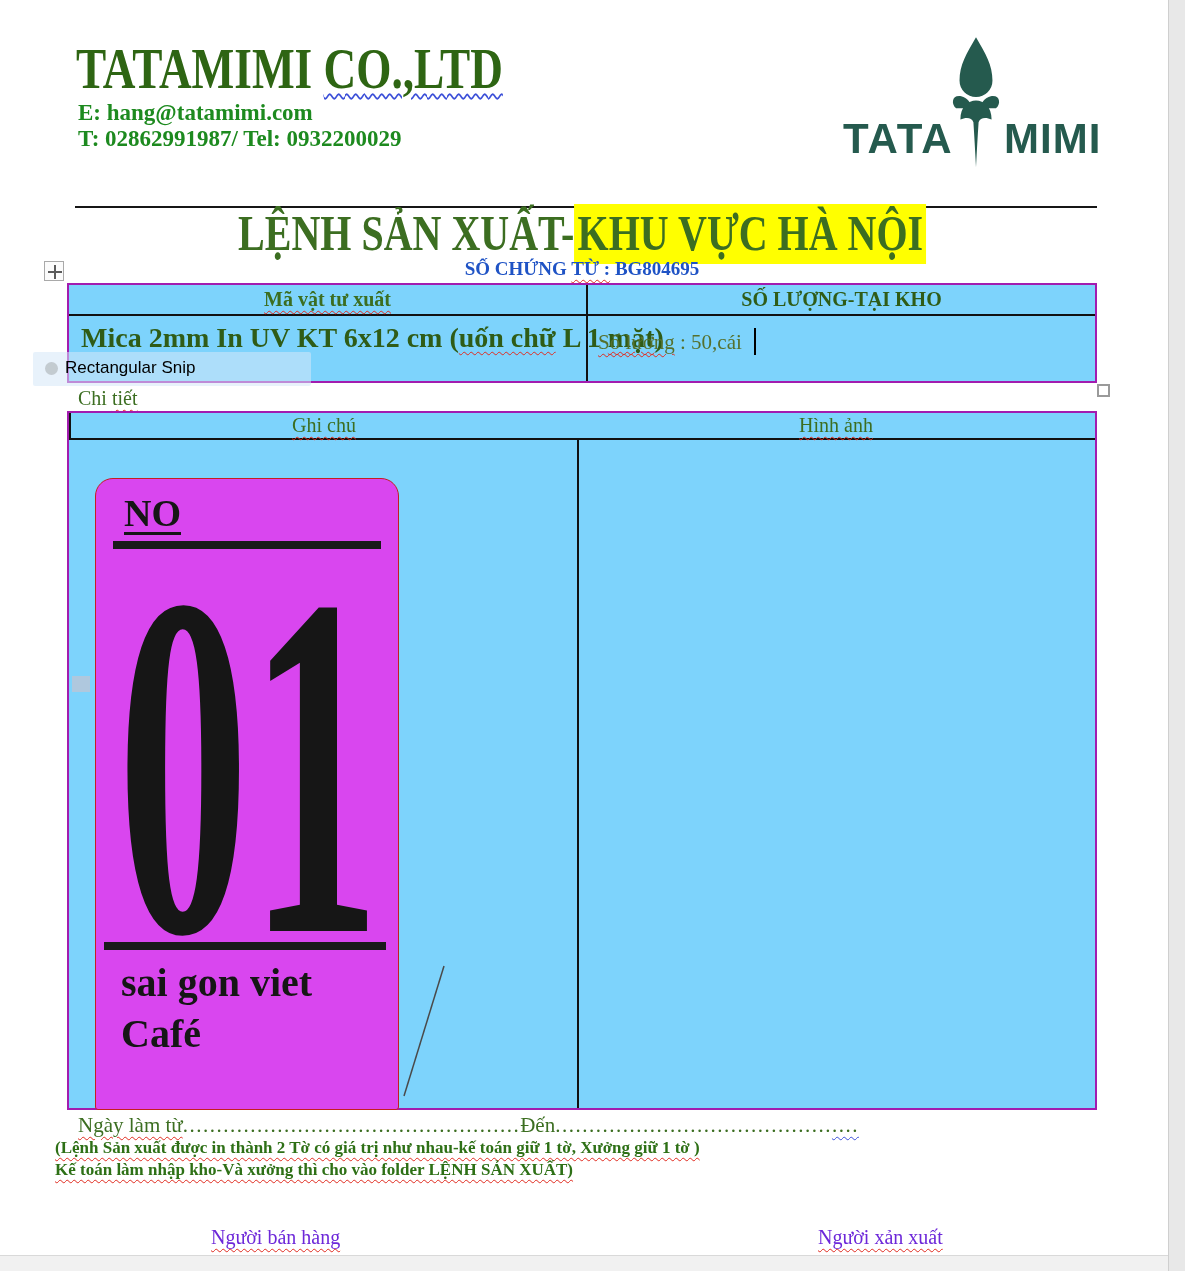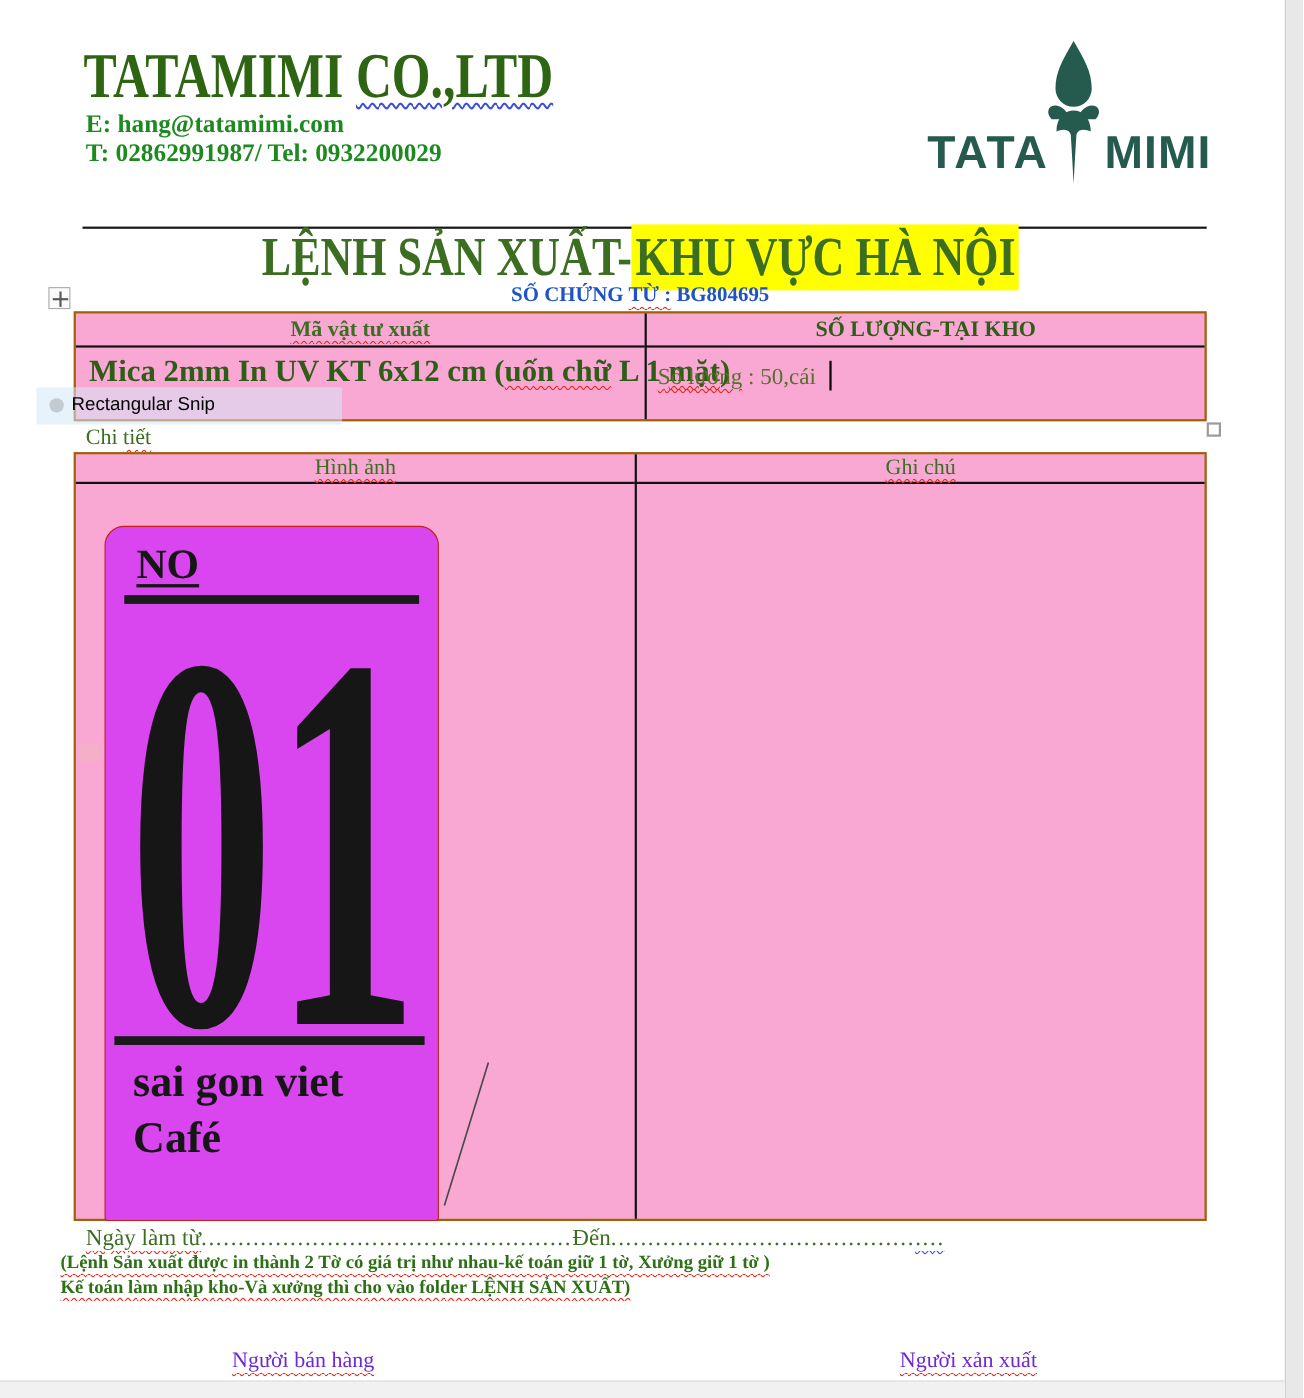--- a/index.html
+++ b/index.html
@@ -38,21 +38,21 @@
   .blue-wavy-thin { text-decoration-line:underline; text-decoration-style:wavy;
     text-decoration-color:#3b4fd8; text-decoration-thickness:1px; text-underline-offset:4px; }
 
   
   .move-handle { left:44px; top:261px; width:20px; height:20px; background:#fbfbfb;
     border:1px solid #a9a9a9; }
   .move-handle .vbar { position:absolute; left:9px; top:3px; width:2px; height:14px; background:#5a5a5a; }
   .move-handle .hbar { position:absolute; left:3px; top:9px; width:14px; height:2px; background:#5a5a5a; }
 
   
-  .grid-table { display:grid; border:2px solid #a16207; background:#f9a8d4; }
+  .grid-table { display:grid; border:2px solid #a21caf; background:#7dd3fc; }
   .t1 { left:67px; top:283px; width:1030px; height:100px;
     grid-template-columns:517px 1fr; grid-template-rows:31px 1fr; }
   .t2 { left:67px; top:411px; width:1030px; height:699px;
     grid-template-columns:508px 1fr; grid-template-rows:27px 1fr; }
   .cell { position:relative; }
   .cell.hdr { border-bottom:2px solid #111; display:flex; align-items:center; justify-content:center; }
   .cell.rcol { border-left:2px solid #111; }
   .th1 { font-weight:bold; font-size:20px; color:#3c6e21; }
   .th1b { font-weight:bold; font-size:20px; color:#2f5c17; }
   .th2 { font-size:20px; color:#3c6e21; }
@@ -164,25 +164,25 @@
     <div class="snip-label">Rectangular Snip</div>
   </div>
 
   <div class="abs resize-handle"></div>
 
   <div class="abs chi-tiet">
     <span>Chi </span><span class="red-wavy">tiết</span>
   </div>
 
   <div class="abs grid-table t2">
+    <div class="cell hdr rcol">
+      <span class="th2 red-wavy">Ghi chú</span>
+    </div>
     <div class="cell hdr">
       <span class="th2 red-wavy">Hình ảnh</span>
-    </div>
-    <div class="cell hdr rcol">
-      <span class="th2 red-wavy">Ghi chú</span>
     </div>
     <div class="cell"></div>
     <div class="cell rcol"></div>
   </div>
 
   <div class="abs card">
     <div class="card-no">NO</div>
     <div class="bar bar1"></div>
     <svg class="big-num" viewBox="0 0 100 100" preserveAspectRatio="none">
       <text x="50" y="96" text-anchor="middle" font-family="Liberation Serif, serif" font-weight="bold" font-size="140" textLength="92" lengthAdjust="spacingAndGlyphs" fill="#161616">01</text>

